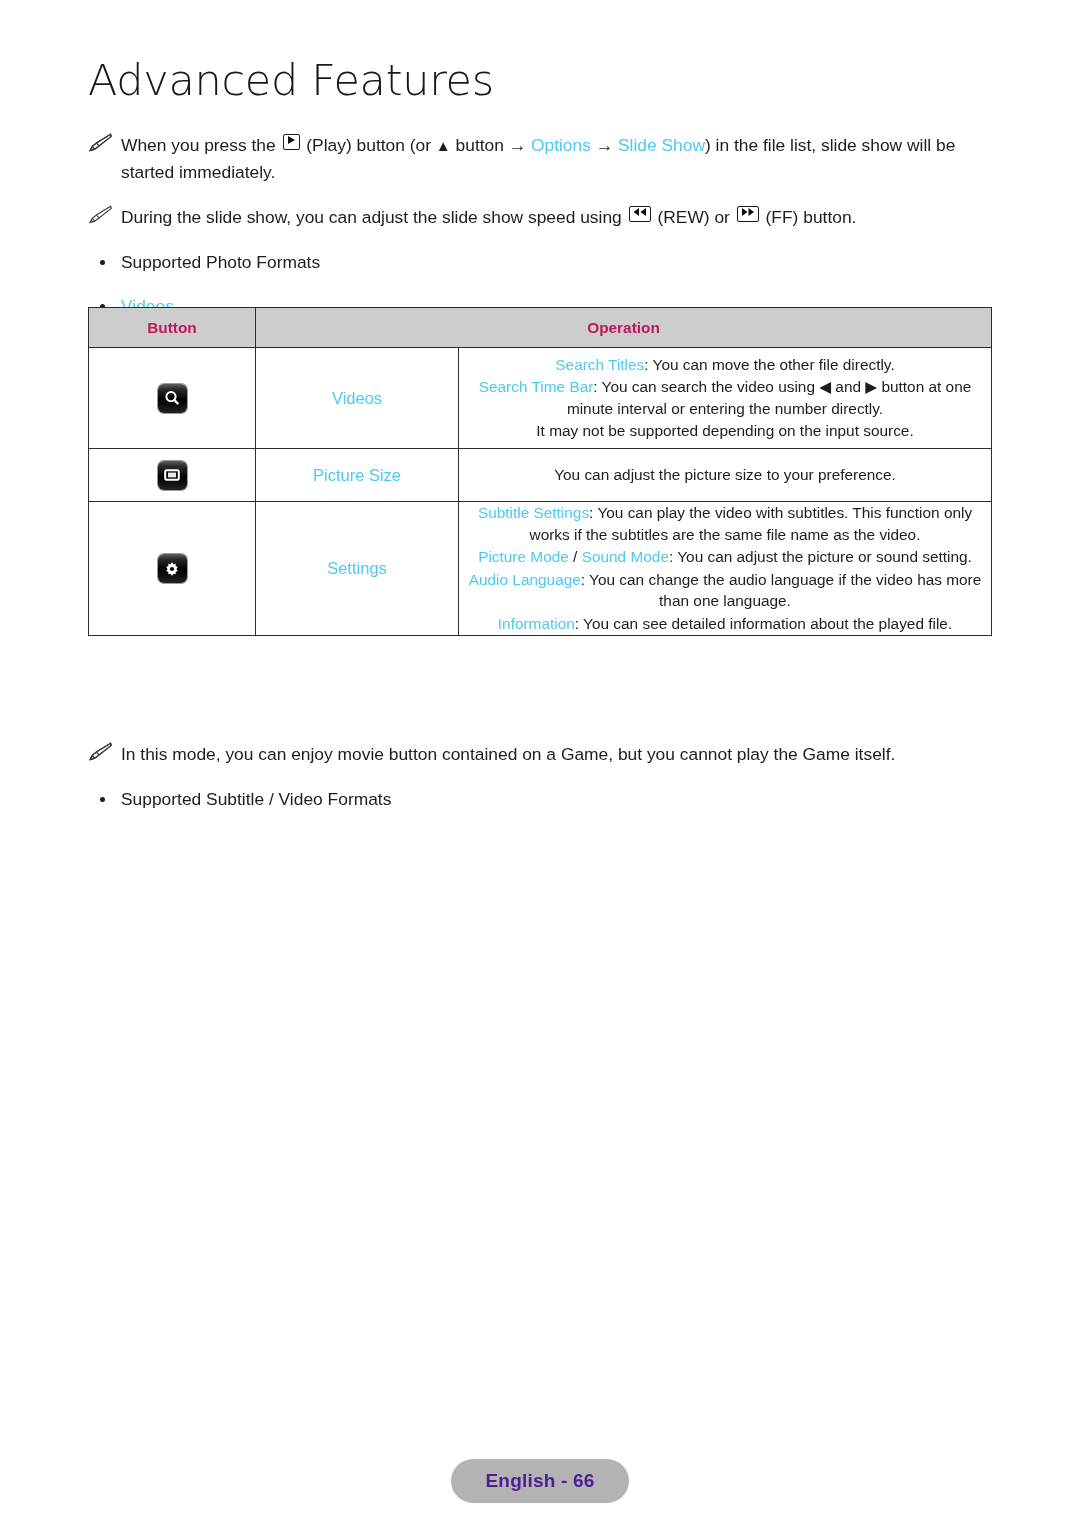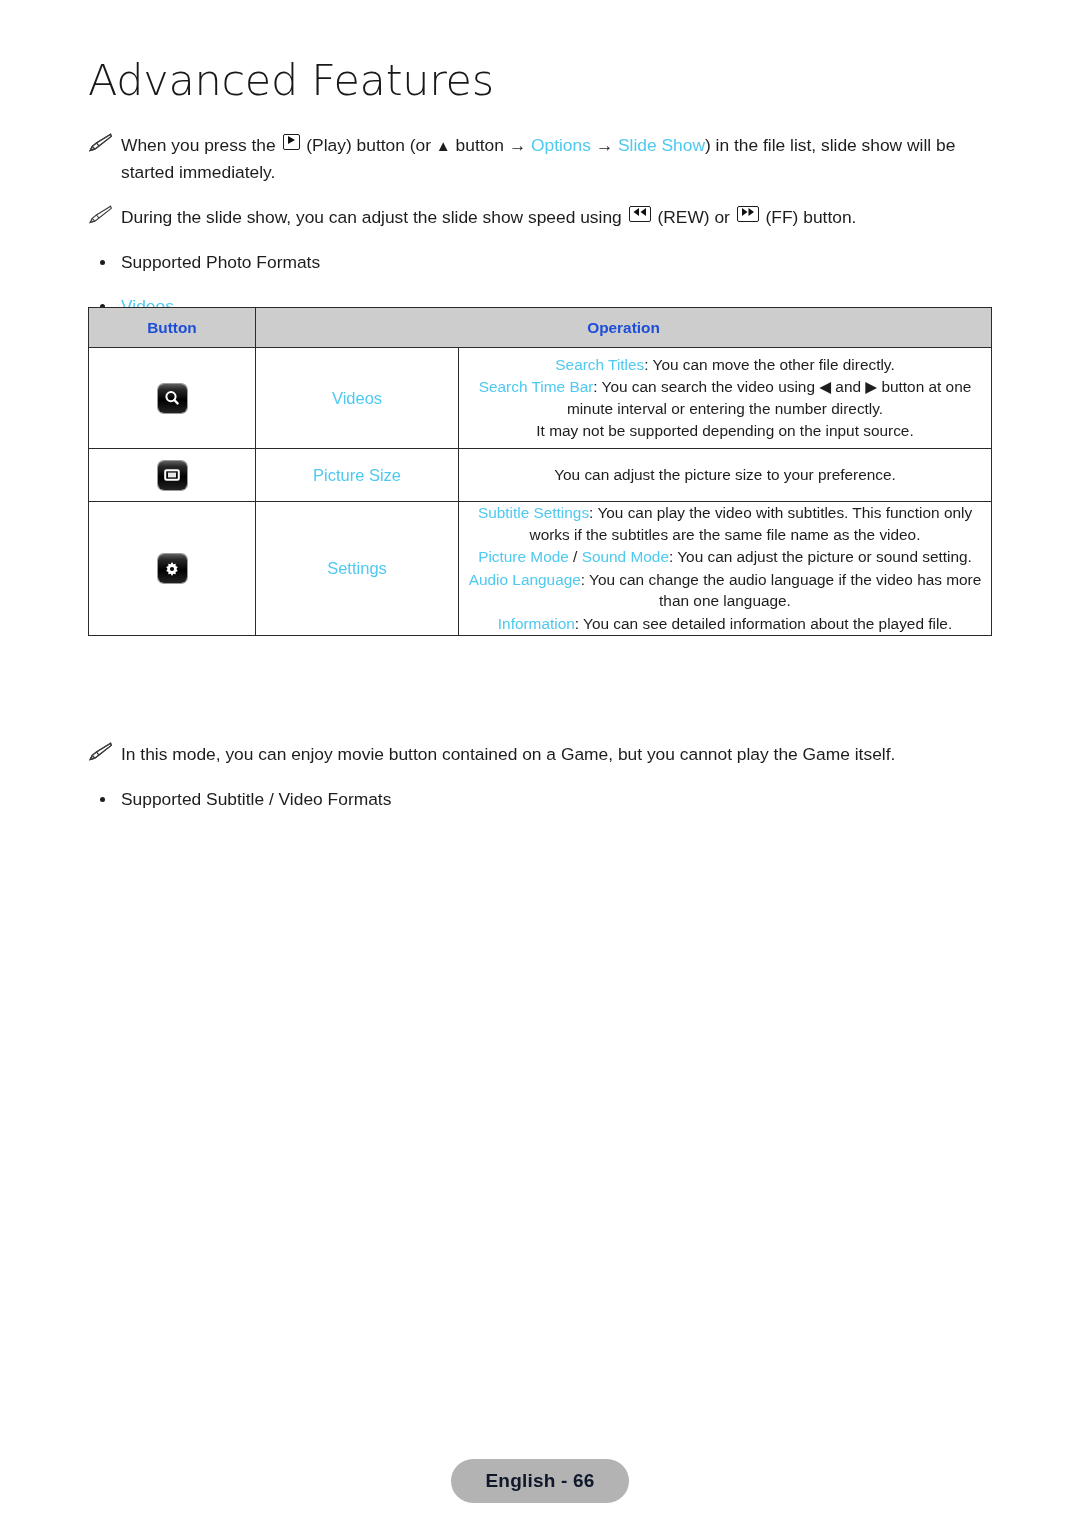--- a/index.html
+++ b/index.html
@@ -112,21 +112,21 @@
   table.grid td, table.grid th {
     border: 1.4px solid #2b2b2b;
     padding: 0;
     vertical-align: middle;
   }
   table.grid thead th {
     background: #cdcdcd;
     height: 39px;
     font-size: 15.4px;
     font-weight: bold;
-    color: #1d4ed8;
+    color: #be185d;
     text-align: center;
   }
   .col-btn  { width: 167px; }
   .col-name { width: 203px; }
 
   td.c-icon { text-align: center; }
   td.c-name {
     text-align: center;
     color: #4ec9f0;
     font-size: 16.5px;
@@ -166,21 +166,21 @@
     height: 44px;
     background: #b3b3b3;
     border-radius: 22px;
     display: flex;
     align-items: center;
     justify-content: center;
   }
   .footer-label {
     font-size: 19px;
     font-weight: bold;
-    color: #0f172a;
+    color: #4c1d95;
     letter-spacing: 0.2px;
   }
 </style>
 </head>
 <body>
 
 <div class="page">
 
   <div class="title">Advanced Features</div>
 

